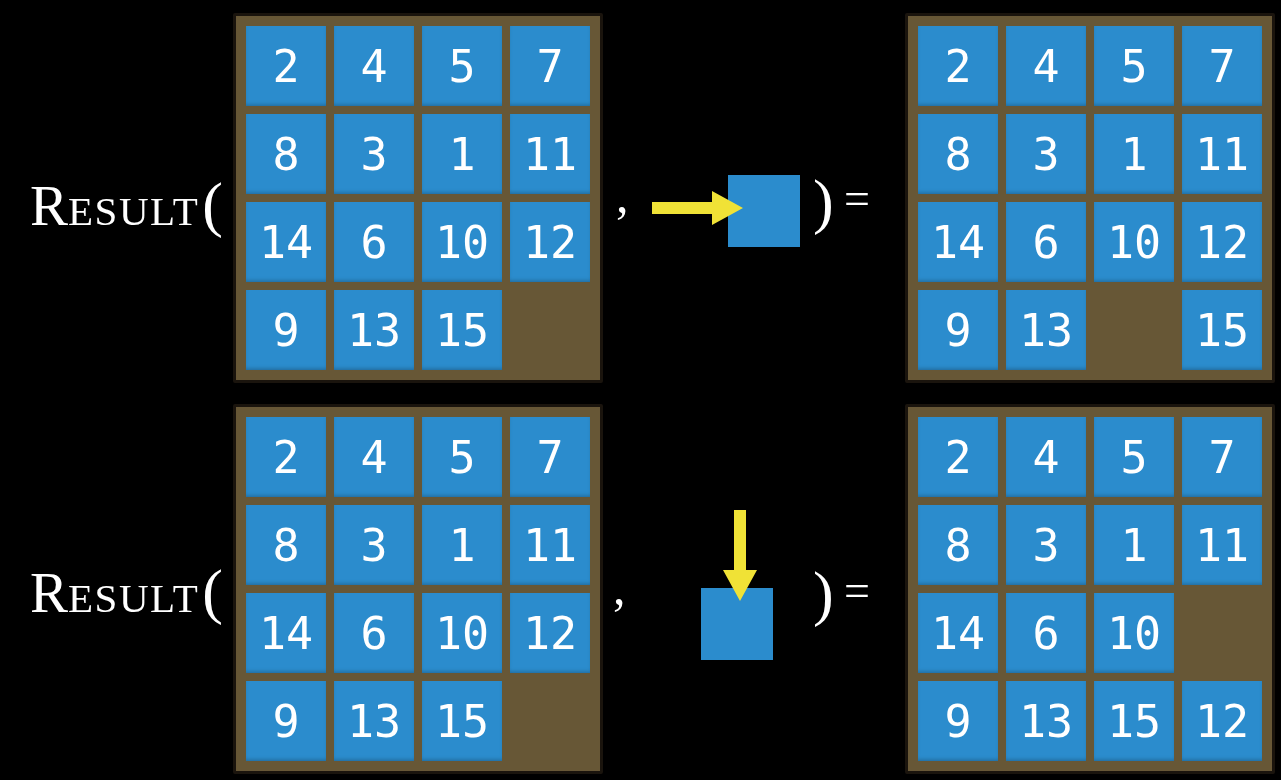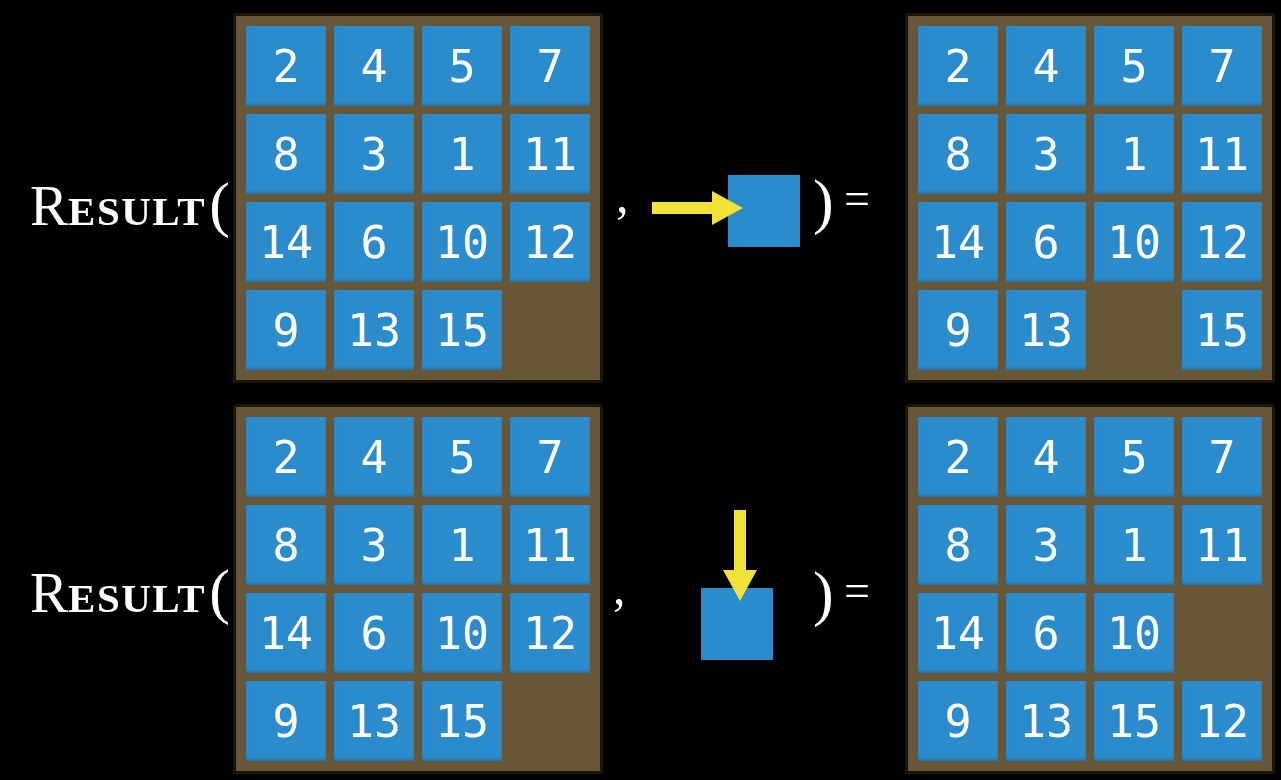--- a/index.html
+++ b/index.html
@@ -12,21 +12,21 @@
   }
   html,body{margin:0;padding:0;background:var(--bg);}
   body{width:1281px;height:780px;position:relative;overflow:hidden;
        font-family:"Liberation Serif", serif;}
   .canvas{position:absolute;inset:0;}
 
   
   .func-label{position:absolute;left:30px;display:flex;align-items:baseline;
               color:var(--white);white-space:nowrap;}
   .fl-cap{font-size:57px;line-height:1;}
-  .fl-rest{font-size:41px;line-height:1;letter-spacing:1.5px;font-weight:bold;}
+  .fl-rest{font-size:41px;line-height:1;letter-spacing:1.5px;}
   .fl-paren{font-size:62px;line-height:1;margin-left:3px;font-weight:400;}
 
   
   .grid{position:absolute;width:370px;height:370px;box-sizing:border-box;
         background:var(--brown);border:3px solid var(--frame-border);
         border-radius:2px;padding:10px;display:grid;
         grid-template-columns:repeat(4,80px);grid-template-rows:repeat(4,80px);
         gap:8px;}
   .tile{background:var(--blue);color:var(--white);
         font-family:"DejaVu Sans Mono","Liberation Mono",monospace;

